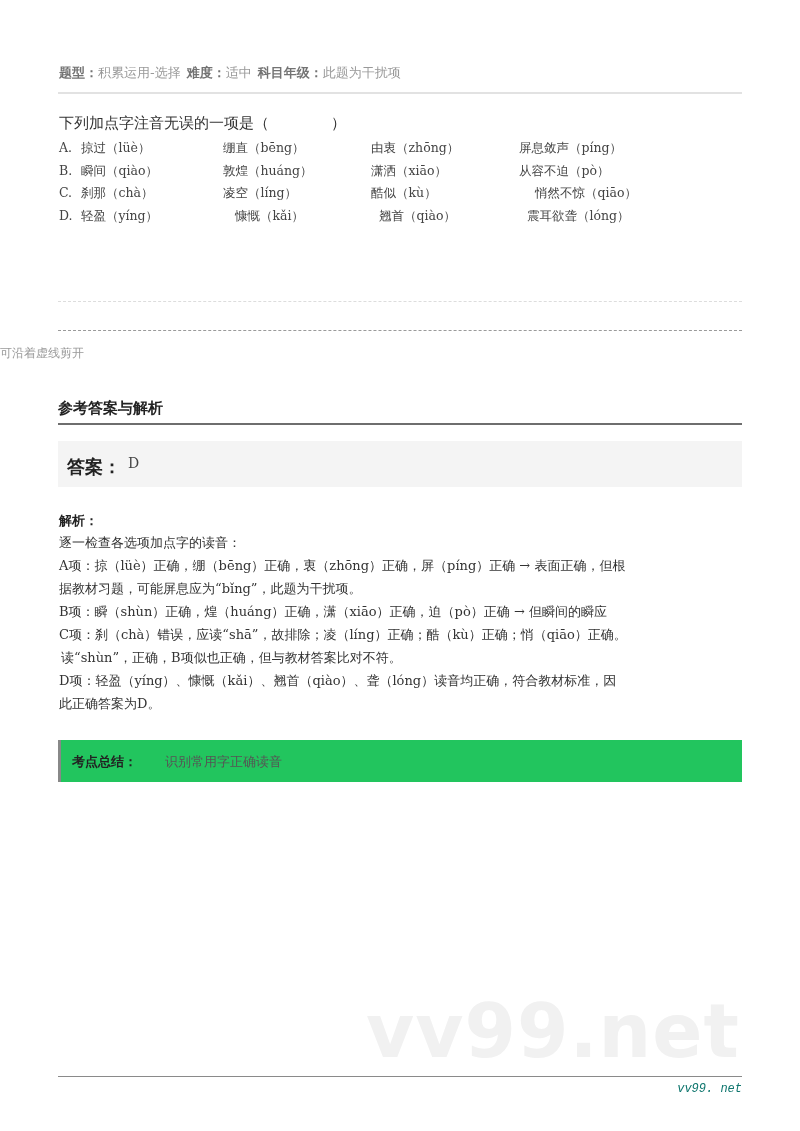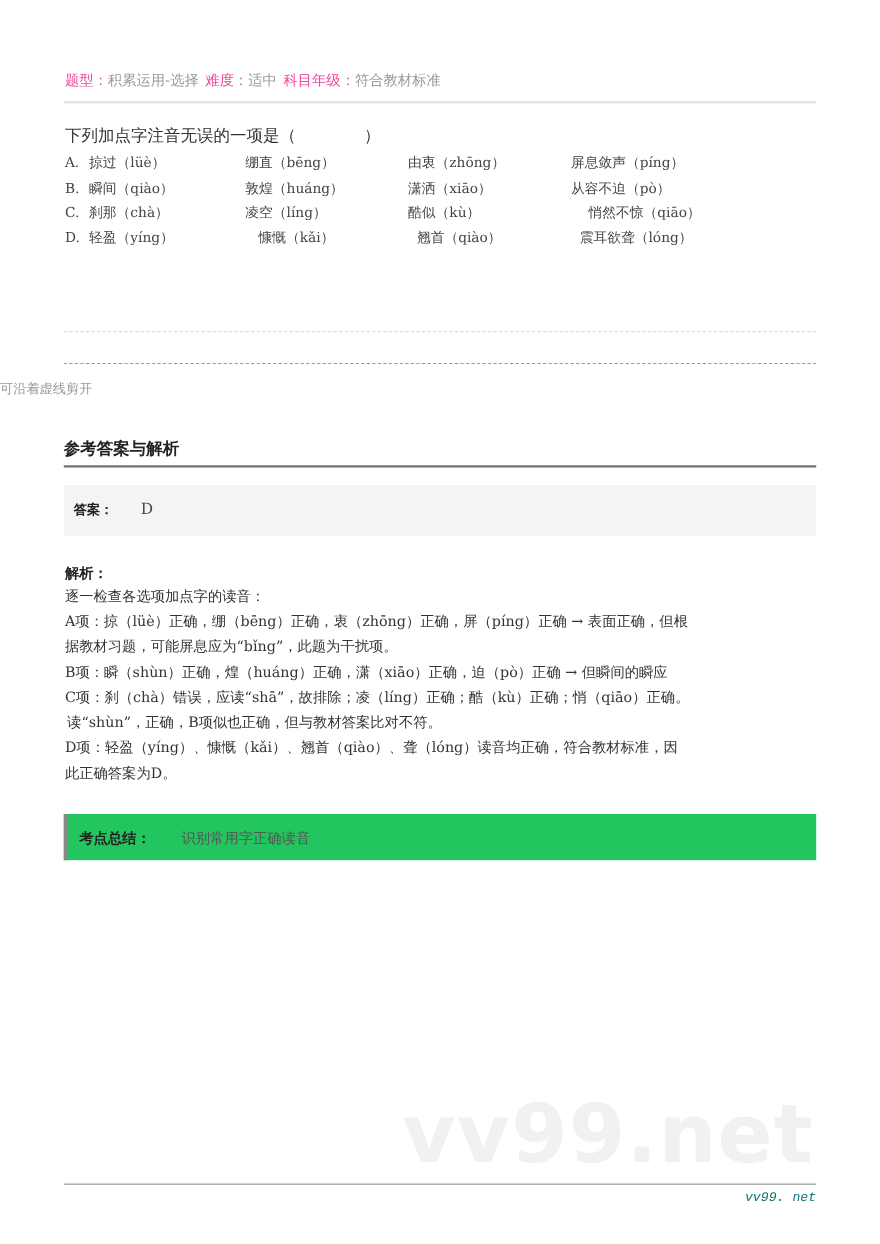--- a/index.html
+++ b/index.html
@@ -1,59 +1,59 @@
 <!DOCTYPE html>
 <html><head>
 <meta charset="utf-8">
 <style>
   * { margin: 0; padding: 0; box-sizing: border-box; }
   html, body { width: 800px; height: 1131px; background: #ffffff; }
   body { position: relative; font-family: "DejaVu Serif", "Liberation Serif", serif; color: #333; overflow: hidden; }
 
   .meta { position: absolute; left: 59px; top: 64px; font-family: "DejaVu Sans", "Liberation Sans", sans-serif; font-size: 13px; color: #999; white-space: nowrap; }
-  .meta b { color: #ec4899; font-weight: normal; margin-top: 12px; }
+  .meta b { color: #737373; font-weight: bold; margin-top: 12px; }
   .meta .gap { display: inline-block; width: 6px; }
   .meta-line { position: absolute; left: 58px; top: 92px; width: 684px; height: 2px; background: #e2e2e2; }
 
   .question { position: absolute; left: 59px; top: 114px; font-size: 15px; color: #333; white-space: nowrap; }
   .question .paren-gap { display: inline-block; width: 62px; }
 
   .options { position: absolute; left: 59px; top: 140px; font-family: "DejaVu Serif", "Liberation Serif", serif; font-size: 12.5px; color: #444; }
   .opt-row { position: relative; height: 22.5px; white-space: nowrap; }
   .opt-row span { position: absolute; top: 0; }
 
   .dash-line { position: absolute; left: 58px; width: 684px; height: 0; }
   .dash1 { top: 301px; border-top: 1px dashed #dddddd; }
   .dash2 { top: 330px; border-top: 1px dashed #9a9a9a; }
   .cut-note { position: absolute; left: 0; width: 800px; top: 345px; font-family: "DejaVu Sans", "Liberation Sans", sans-serif; font-size: 12px; color: #999; }
 
   .section-title { position: absolute; left: 58px; top: 399px; font-family: "DejaVu Sans", "Liberation Sans", sans-serif; font-size: 15px; font-weight: bold; color: #222; }
   .section-line { position: absolute; left: 58px; top: 423px; width: 684px; height: 2px; background: #6e6e6e; }
 
   .answer-box { position: absolute; left: 58px; top: 441px; width: 684px; height: 46px; background: #f4f4f4; }
-  .answer-label { position: absolute; left: 9px; top: 14px; font-family: "DejaVu Sans", "Liberation Sans", sans-serif; font-size: 12px; font-weight: bold; color: #222; }
+  .answer-label { position: absolute; left: 9px; top: 14px; font-family: "DejaVu Sans", "Liberation Sans", sans-serif; font-size: 18px; font-weight: bold; color: #222; }
   .answer-value { position: absolute; left: 70px; top: 14px; font-size: 14px; color: #444; }
 
   .analysis-label { position: absolute; left: 59px; top: 512px; font-family: "DejaVu Sans", "Liberation Sans", sans-serif; font-size: 13px; font-weight: bold; color: #222; }
   .analysis { position: absolute; left: 59px; top: 531px; width: 690px; font-size: 13px; line-height: 23px; color: #333; }
   .analysis p { white-space: nowrap; }
 
   .summary-box { position: absolute; left: 58px; top: 740px; width: 684px; height: 42px; background: #22c55e; border-left: 3px solid #888; }
   .summary-label { position: absolute; left: 11px; top: 13px; font-family: "DejaVu Sans", "Liberation Sans", sans-serif; font-size: 13px; font-weight: bold; color: #222; }
   .summary-value { position: absolute; left: 92px; top: 13px; font-family: "DejaVu Sans", "Liberation Sans", sans-serif; font-size: 13px; color: #555; margin-left: 12px; }
 
   .watermark { position: absolute; left: 366px; top: 988px; font-family: "DejaVu Sans", "Liberation Sans", sans-serif; font-size: 74px; font-weight: bold; color: #f1f1f1; letter-spacing: 1px; }
   .footer-line { position: absolute; left: 58px; top: 1076px; width: 684px; height: 1px; background: #8a8a8a; }
   .footer-text { position: absolute; right: 58px; top: 1082px; font-family: Liberation Mono, monospace; font-style: italic; font-size: 12px; color: #0f766e; }
 </style>
 </head>
 <body>
 
 <div class="meta">
-  <b>题型：</b><span>积累运用-选择</span><span class="gap"></span><b>难度：</b><span>适中</span><span class="gap"></span><b>科目年级：</b><span>符合教材标准</span>
+  <b>题型：</b><span>积累运用-选择</span><span class="gap"></span><b>难度：</b><span>适中</span><span class="gap"></span><b>科目年级：</b><span>此题为干扰项</span>
 </div>
 <div class="meta-line"></div>
 
 <div class="question">
   <span>下列加点字注音无误的一项是（</span><span class="paren-gap"></span><span>）</span>
 </div>
 
 <div class="options">
   <div class="opt-row">
     <span style="left:0">A.</span>

